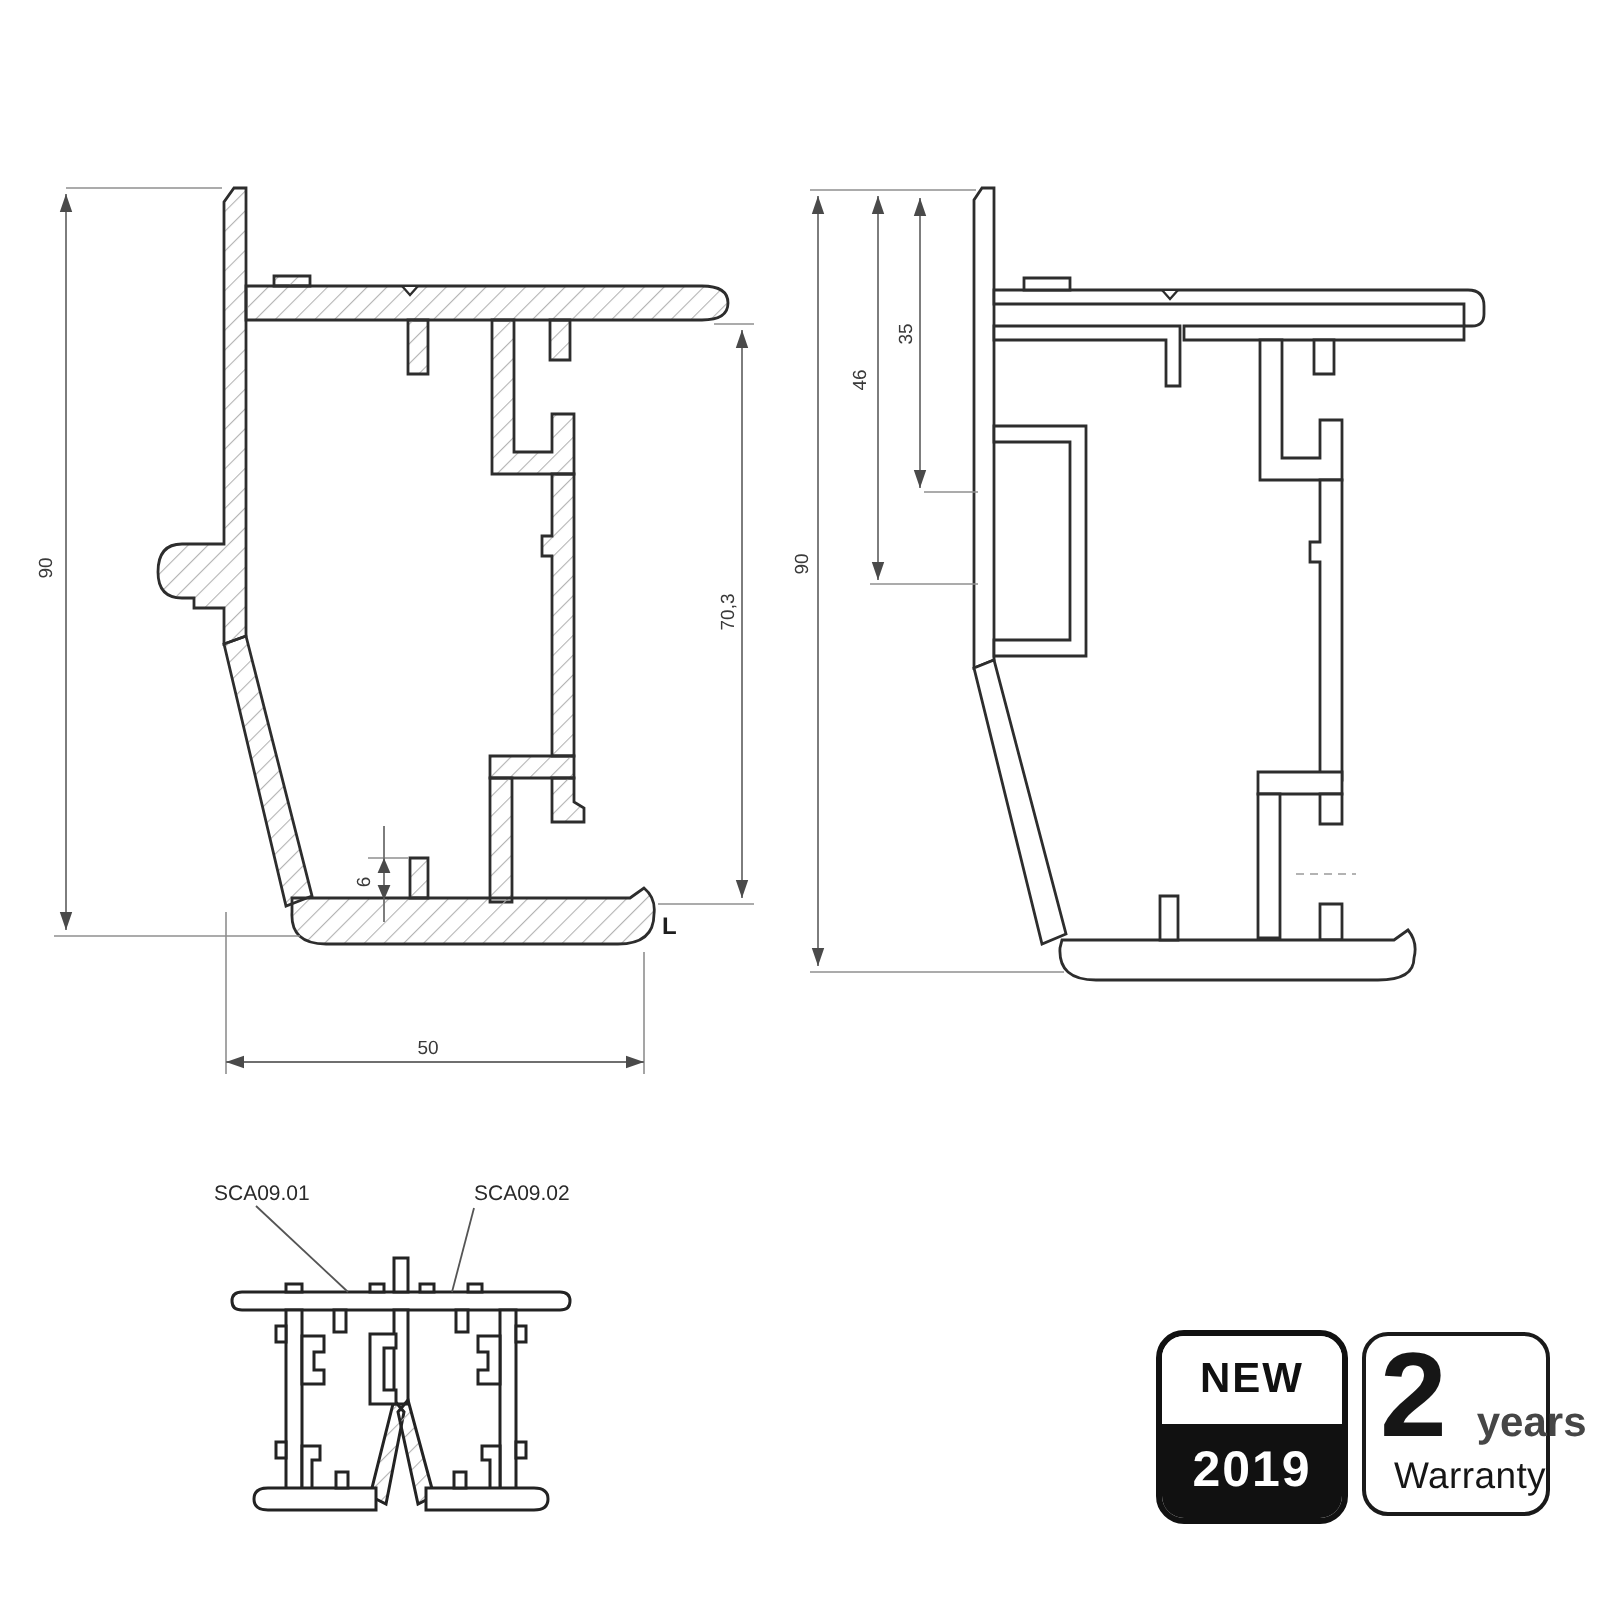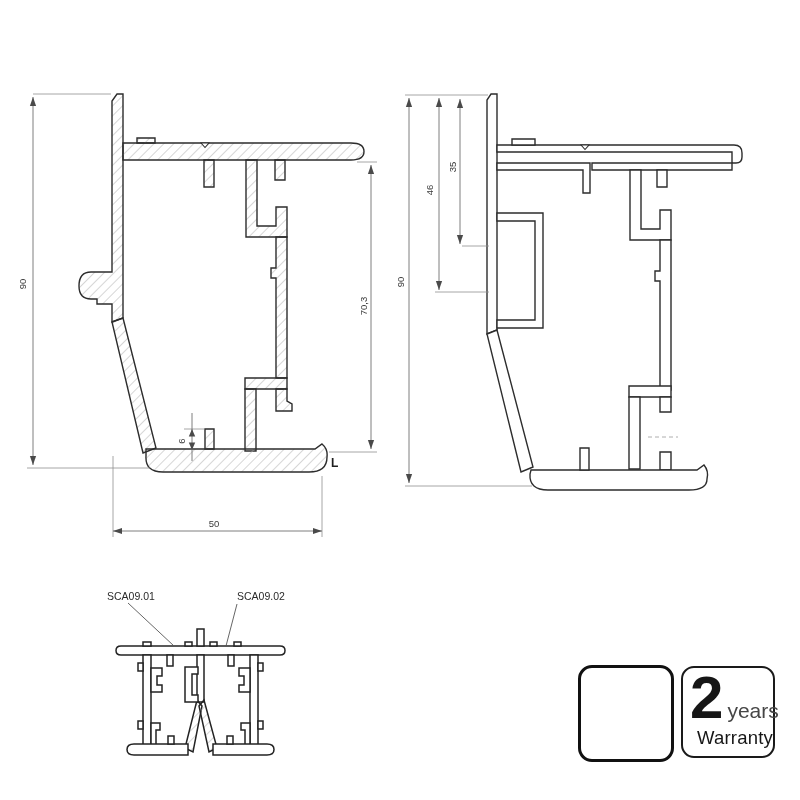--- a/index.html
+++ b/index.html
@@ -26,21 +26,21 @@
     display:flex; flex-direction:column;}
   .badge-new-top{flex:1; display:flex; align-items:center; justify-content:center;
     font-weight:bold; font-size:21px; letter-spacing:1px; color:#111111; background:#ffffff;}
   .badge-new-bottom{flex:1.08; background:#111111; color:#ffffff; display:flex;
     align-items:center; justify-content:center; font-weight:bold; font-size:25px; letter-spacing:1px;}
   .badge-warranty{position:absolute; left:681px; top:666px; width:94px; height:92px;
     box-sizing:border-box; border:2px solid #1a1a1a; border-radius:13px; background:#ffffff;
     padding:1px 0 0 7px;}
   .w-row{display:flex; align-items:baseline; height:57px;}
   .w-num{font-size:60px; font-weight:bold; color:#161616; line-height:57px;}
-  .w-unit{font-size:21px; color:#464646; margin-left:4px;}
+  .w-unit{font-size:21px; color:#464646; margin-left:15px;font-weight:bold;}
   .w-caption{font-size:18.5px; color:#161616; margin-top:1px; letter-spacing:0.2px;text-align:right;}
 </style>
 </head>
 <body>
 
 <div id="canvas">
 
 <svg width="800" height="800" viewBox="0 0 800 800">
   <defs>
     <pattern id="hatch" patternUnits="userSpaceOnUse" width="7" height="7" patternTransform="rotate(45)">
@@ -168,20 +168,26 @@
     <g>
       <line class="leader" x1="128" y1="603" x2="174" y2="646"></line>
       <line class="leader" x1="237" y1="604" x2="226" y2="646"></line>
       <text class="partlbl" x="107" y="600">SCA09.01</text>
       <text class="partlbl" x="237" y="600">SCA09.02</text>
     </g>
   </g>
 </svg>
 
 <div class="badge-new">
+  <div class="badge-new-top">
+    <span>NEW</span>
+  </div>
+  <div class="badge-new-bottom">
+    <span>2019</span>
+  </div>
 </div>
 
 <div class="badge-warranty">
   <div class="w-row">
     <span class="w-num">2</span>
     <span class="w-unit">years</span>
   </div>
   <div class="w-caption">Warranty</div>
 </div>
 

